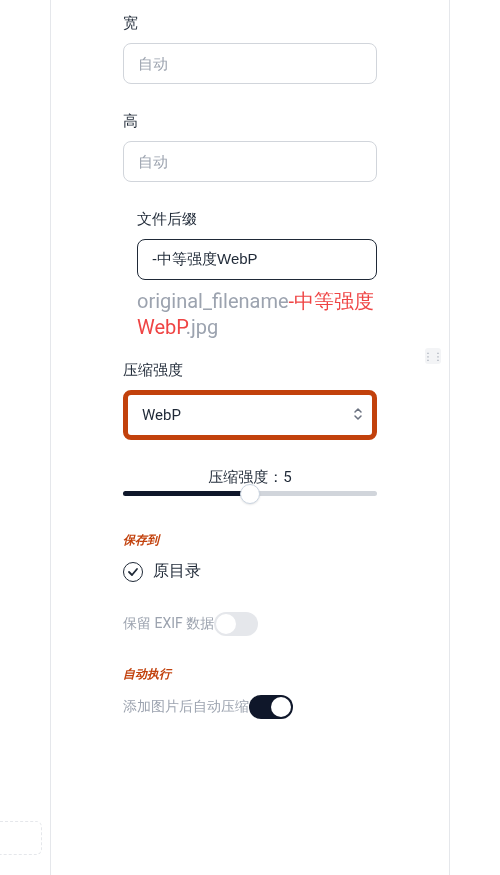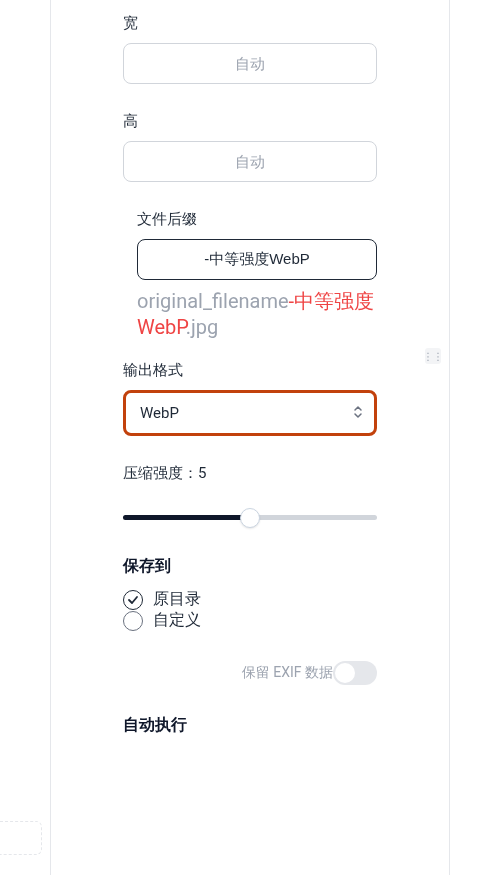--- a/index.html
+++ b/index.html
@@ -36,21 +36,20 @@
     }
     .text-input {
       width: 100%;
       padding: 11px 14px;
       border: 1px solid #d1d5db;
       border-radius: 8px;
       font-size: 15px;
       color: #1f2937;
       background: #fff;
       outline: none;
-      text-align: center;
     }
     .text-input::placeholder {
       color: #9ca3af;
     }
     .text-input.focused {
       border: 1.5px solid #1f2937;
     }
     .hint {
       font-size: 20px;
       color: #9ca3af;
@@ -58,21 +57,21 @@
     }
     .hint .red {
       color: #ef4444;
     }
     .select-wrap {
       position: relative;
     }
     .select-input {
       width: 100%;
       padding: 11px 14px;
-      border: 3px solid #c2410c;
+      border: 5px solid #c2410c;
       border-radius: 8px;
       font-size: 15px;
       color: #1f2937;
       background: #fff;
       cursor: pointer;
     }
     .select-caret {
       position: absolute;
       right: 14px;
       top: 50%;
@@ -80,21 +79,22 @@
       color: #6b7280;
       font-size: 12px;
       line-height: 1;
     }
     .slider-row {
       margin-bottom: 36px;
     }
     .slider-label {
       font-size: 15px;
       color: #1f2937;
-      margin-bottom: 32px;
+      margin-bottom: 4px;
+      text-align: center;
     }
     .slider-track {
       position: relative;
       height: 5px;
       background: #d1d5db;
       border-radius: 3px;
       width: 100%;
     }
     .slider-fill {
       position: absolute;
@@ -111,24 +111,25 @@
       top: 50%;
       transform: translate(-50%, -50%);
       width: 20px;
       height: 20px;
       background: #fff;
       border: 1px solid #cbd5e1;
       border-radius: 50%;
       box-shadow: 0 1px 2px rgba(0,0,0,0.1);
     }
     .section-title {
-      font-size: 16px;
+      font-size: 12px;
       font-weight: 600;
-      color: #0f172a;
+      color: #c2410c;
       margin-bottom: 12px;
+      font-style: italic;
     }
     .radio-group {
       display: flex;
       flex-direction: column;
       gap: 0;
     }
     .radio-item {
       display: flex;
       align-items: center;
       gap: 10px;
@@ -151,21 +152,21 @@
       width: 12px;
       height: 12px;
     }
     .radio-label {
       font-size: 16px;
       color: #1f2937;
     }
     .toggle-row {
       display: flex;
       align-items: center;
-      justify-content: flex-end;
+      justify-content: flex-start;
       margin-top: 6px;
     }
     .toggle-desc {
       font-size: 14px;
       color: #9ca3af;
     }
     .toggle {
       width: 44px;
       height: 24px;
       border-radius: 12px;
@@ -242,21 +243,21 @@
     <label class="label">文件后缀</label>
     <input type="text" class="text-input focused" value="-中等强度WebP" style="">
     <div class="hint">
       <span>original_filename</span><span class="red">-中等强度WebP</span><span>.jpg</span>
     </div>
   </div>
 
   <div class="drag-handle">⋮⋮</div>
 
   <div class="field-group">
-    <label class="label">输出格式</label>
+    <label class="label">压缩强度</label>
     <div class="select-wrap">
       <div class="select-input">WebP</div>
       <span class="select-caret">
         <svg width="10" height="14" viewBox="0 0 10 14">
             <path d="M2 5 L5 2 L8 5 M2 9 L5 12 L8 9" stroke="#6b7280" stroke-width="1.5" fill="none" stroke-linecap="round" stroke-linejoin="round"></path>
           </svg>
       </span>
     </div>
   </div>
 
@@ -274,35 +275,37 @@
     <div class="section-title">保存到</div>
     <div class="radio-group">
       <div class="radio-item">
         <span class="radio-circle">
           <svg class="radio-check" viewBox="0 0 12 12">
               <path d="M2 6 L5 9 L10 3" stroke="#1f2937" stroke-width="1.8" fill="none" stroke-linecap="round" stroke-linejoin="round"></path>
             </svg>
         </span>
         <span class="radio-label">原目录</span>
       </div>
-      <div class="radio-item">
-        <span class="radio-circle unchecked"></span>
-        <span class="radio-label">自定义</span>
-      </div>
     </div>
   </div>
 
   <div class="section">
     <div class="toggle-row">
       <span class="toggle-desc">保留 EXIF 数据</span>
       <div class="toggle off">
         <div class="toggle-knob"></div>
       </div>
     </div>
   </div>
 
   <div class="section" style="margin-bottom:16px;">
     <div class="section-title">自动执行</div>
+    <div class="toggle-row">
+      <span class="toggle-desc">添加图片后自动压缩</span>
+      <div class="toggle on">
+        <div class="toggle-knob"></div>
+      </div>
+    </div>
   </div>
 
 </div>
 
 <div class="bottom-box"></div>
 
 </body></html>

